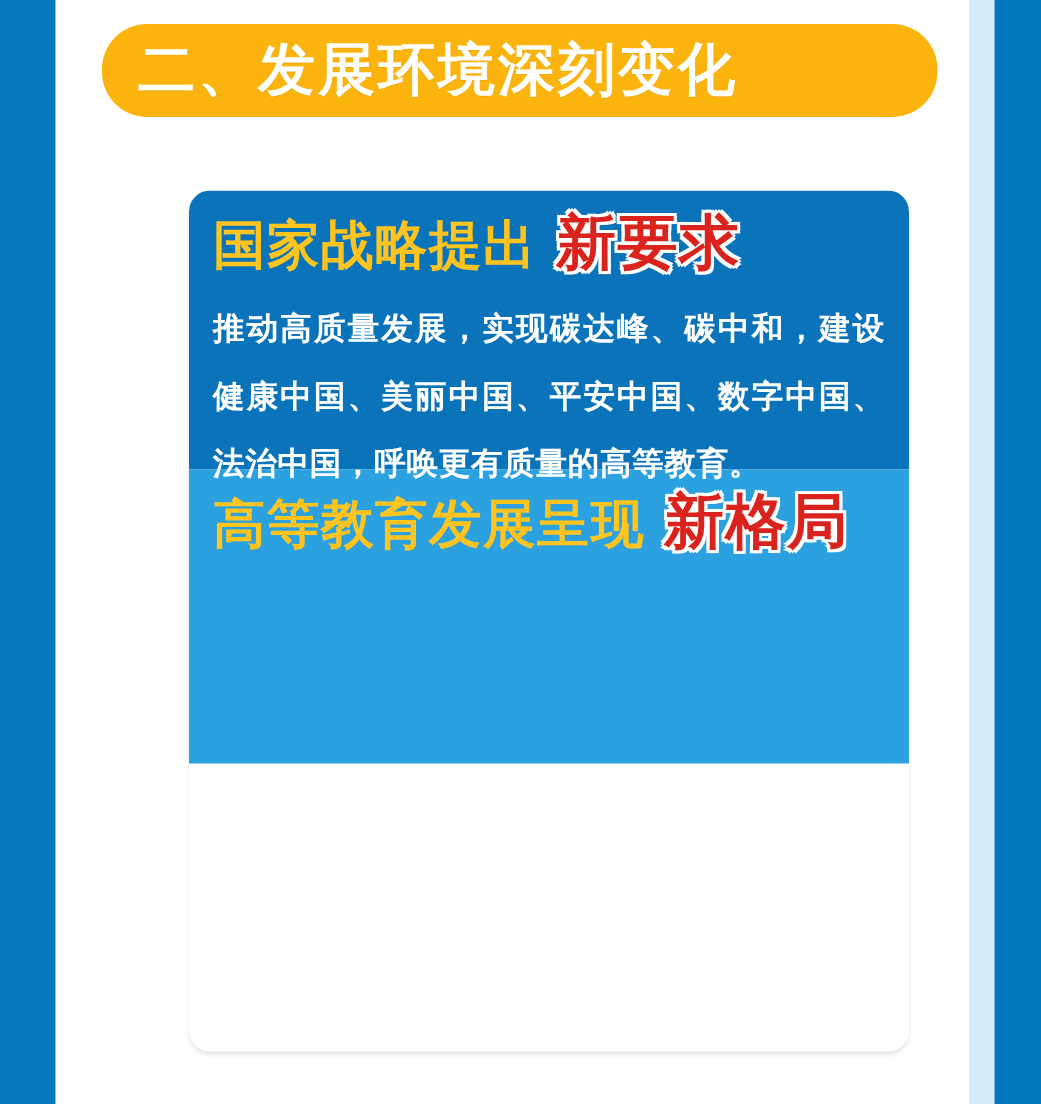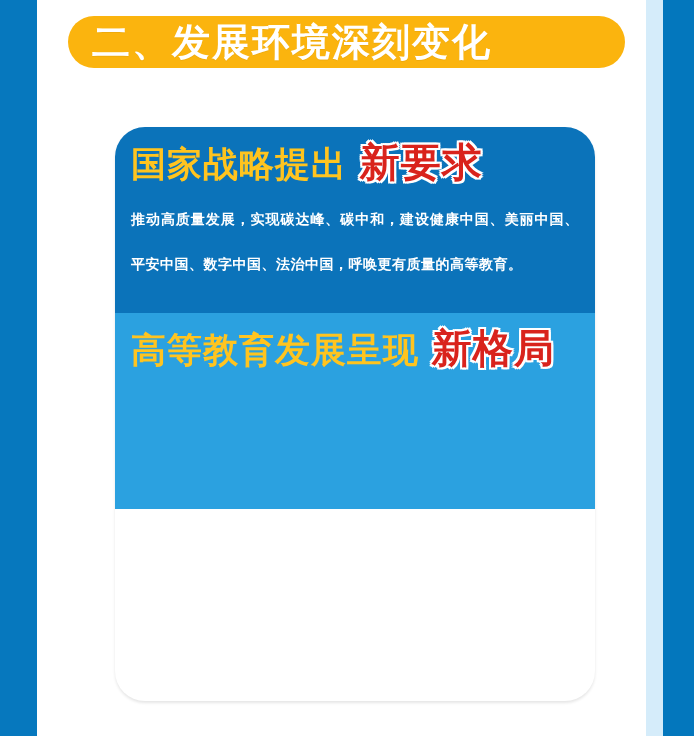--- a/index.html
+++ b/index.html
@@ -32,44 +32,44 @@
     position: absolute;
     left: 663px; top: 0;
     width: 31px; height: 736px;
     background: #0377bd;
   }
 
   
   .title-banner {
     position: absolute;
     left: 68px; top: 16px;
-    width: 557px; height: 52px;
+    width: 557px; height: 62px;
     background: #fbb40e;
     border-radius: 30px;
     display: flex;
     align-items: center;
     box-sizing: border-box;
     padding-left: 24px;
   }
   .title-banner .title-text {
     color: #ffffff;
     font-size: 38px;
     font-weight: bold;
     letter-spacing: 2px;
     line-height: 1;
     text-shadow: 0 1px 0 rgba(0,0,0,0.05);
     white-space: nowrap;
   }
 
   
   .content-panel {
     position: absolute;
-    left: 115px; top: 127px;
+    left: 126px; top: 127px;
     width: 480px; height: 574px;
-    border-radius: 30px;
+    border-radius: 14px;
     overflow: hidden;
     box-shadow: 0 2px 3px rgba(0,0,0,0.10);
   }
   .section {
     box-sizing: border-box;
     padding: 0 16px;
   }
   .section-1 { background: #0b73ba; height: 186px; }
   .section-2 { background: #1e8dd0; height: 200px; }
   .section-3 { background: #2ba1e0; height: 196px; }
@@ -94,21 +94,21 @@
     
     text-shadow:
       -2px -2px 0 #ffffff,  2px -2px 0 #ffffff,
       -2px  2px 0 #ffffff,  2px  2px 0 #ffffff,
        0   -2px 0 #ffffff,  0    2px 0 #ffffff,
       -2px  0   0 #ffffff,  2px  0   0 #ffffff;
   }
   .section-body {
     margin: 6px 0 0 0;
     color: #ffffff;
-    font-size: 14px;
+    font-size: 21px;
     font-weight: bold;
     line-height: 45px;
     text-align: justify;
     letter-spacing: 0.5px;
   }
 </style>
 </head>
 <body>
 
 <div class="side-bar-left"></div>

